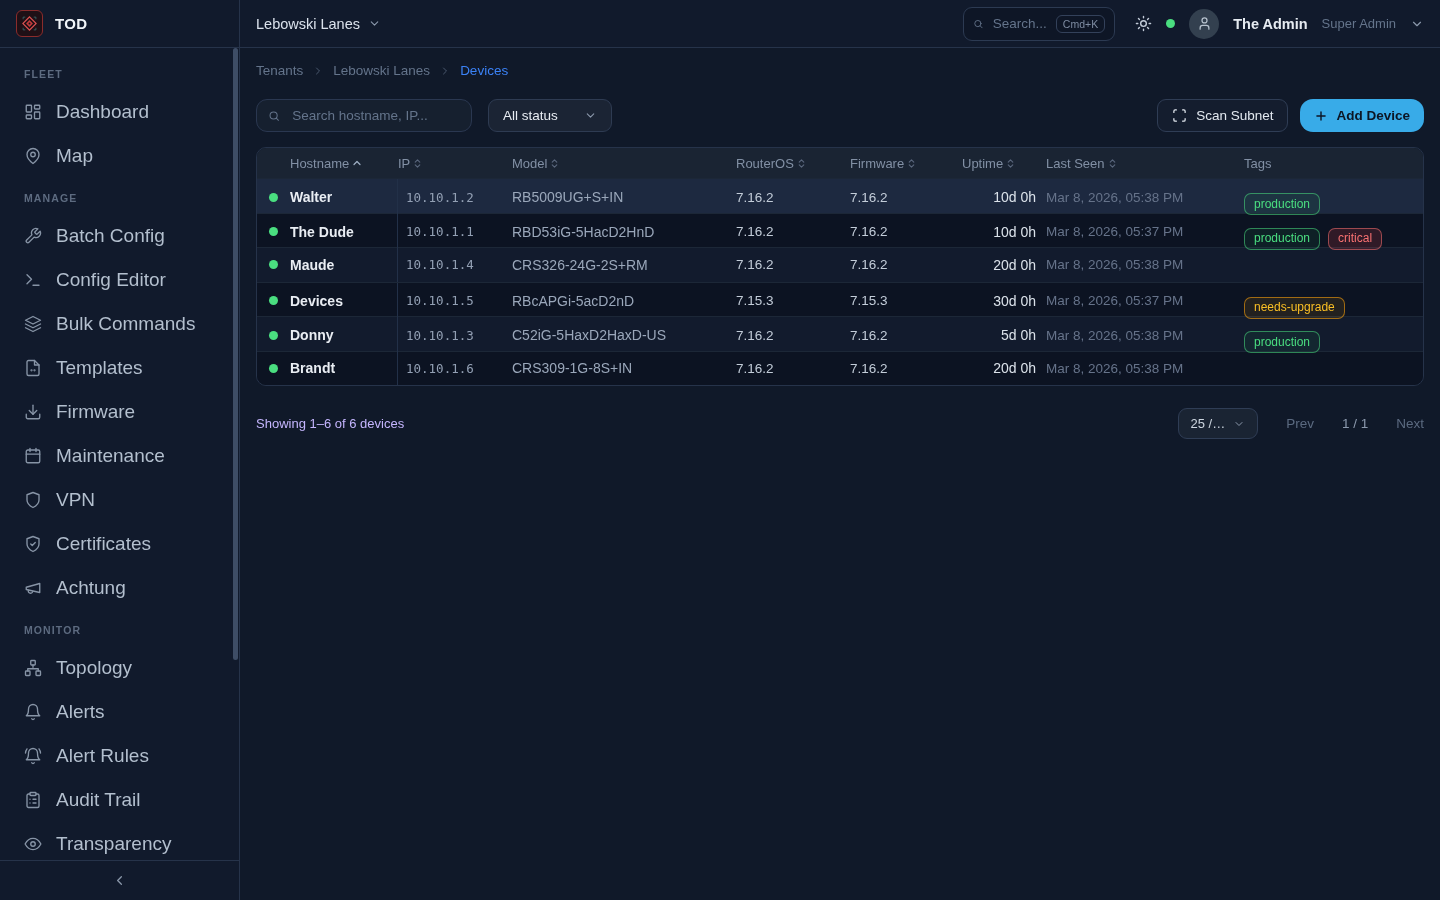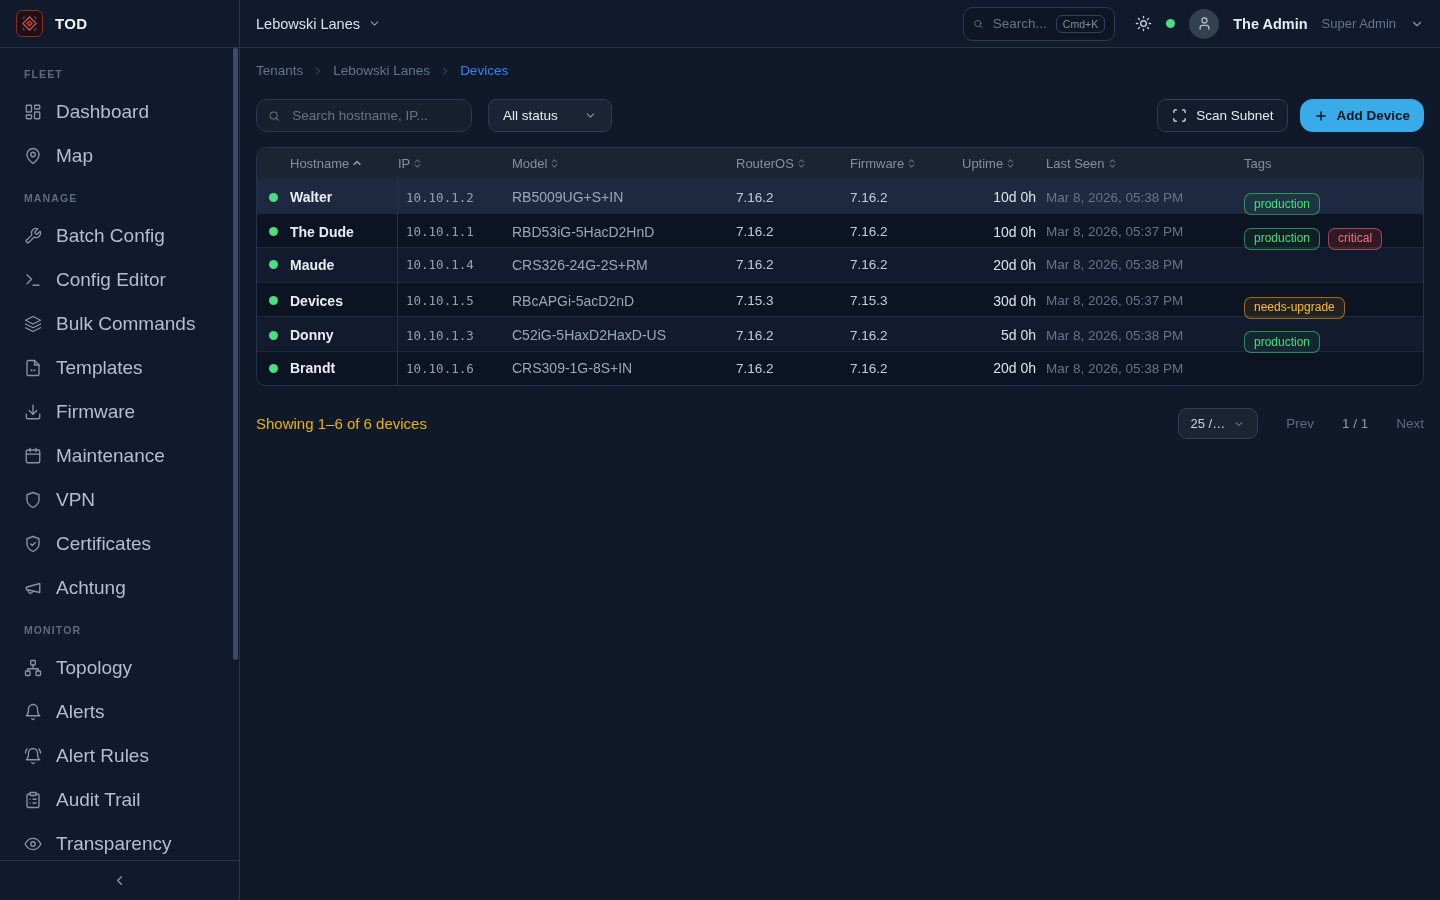--- a/index.html
+++ b/index.html
@@ -96,21 +96,21 @@
   .cell-uptime { color:#dbe2ea; text-align:right; padding-right:10px; }
   .cell-seen { font-size:13.5px; color:#66738a; }
   .cell-tags { display:flex; gap:8px;margin-top:14px; }
   .tag { font-size:12px; padding:2.5px 9px; border-radius:7px; border:1px solid; line-height:1.25; }
   .tag-production { color:#4ade80; border-color:rgba(74,222,128,.55); background:rgba(34,197,94,.08); }
   .tag-critical { color:#f87171; border-color:rgba(248,113,113,.55); background:rgba(239,68,68,.16); }
   .tag-needs-upgrade { color:#fbbf24; border-color:rgba(245,158,11,.6); background:rgba(245,158,11,.1); }
 
   
   .list-footer { margin-top:22px; display:flex; align-items:center; }
-  .summary { font-size:15px; color:#eab308; }
+  .summary { font-size:13px; color:#c4b5fd; }
   .pager { margin-left:auto; display:flex; align-items:center; gap:28px; }
   .page-size { display:flex; align-items:center; gap:8px; height:31px; padding:0 12px;
                background:#1a2433; border:1px solid #2f3d55; border-radius:9px;
                font-size:13px; color:#cdd6e0; cursor:pointer; }
   .pg-btn { font-size:13.5px; color:#5b6a80; cursor:pointer; }
   .pg-indicator { font-size:13.5px; color:#8b99ad; }
 </style>
 </head>
 <body>
 

